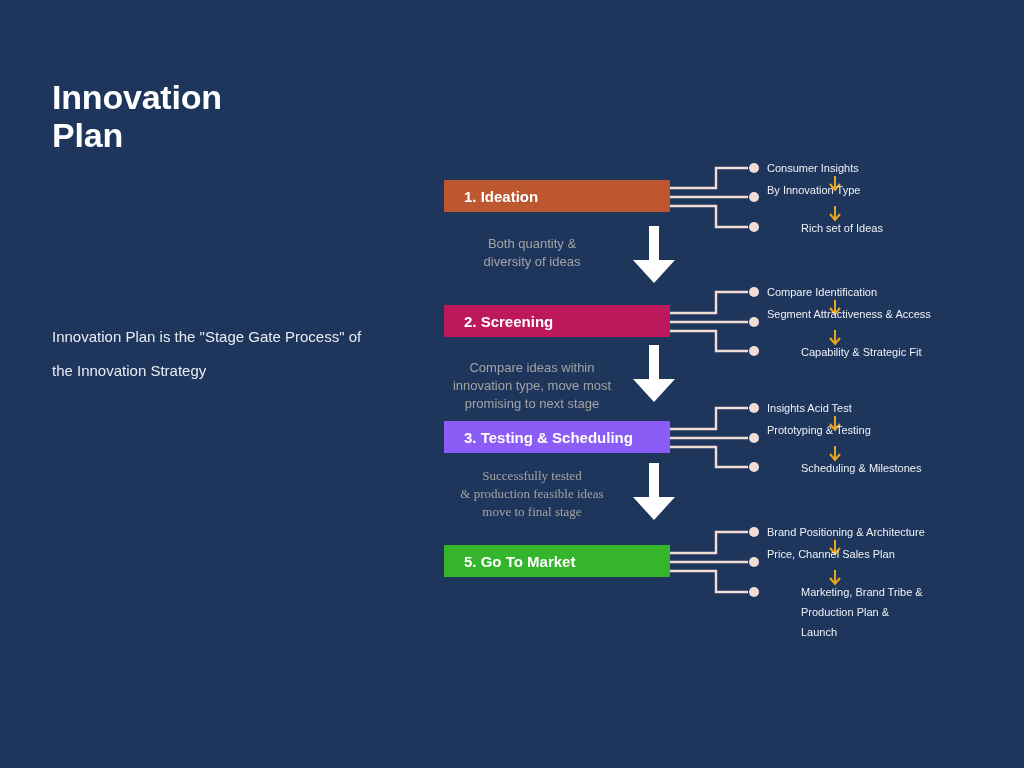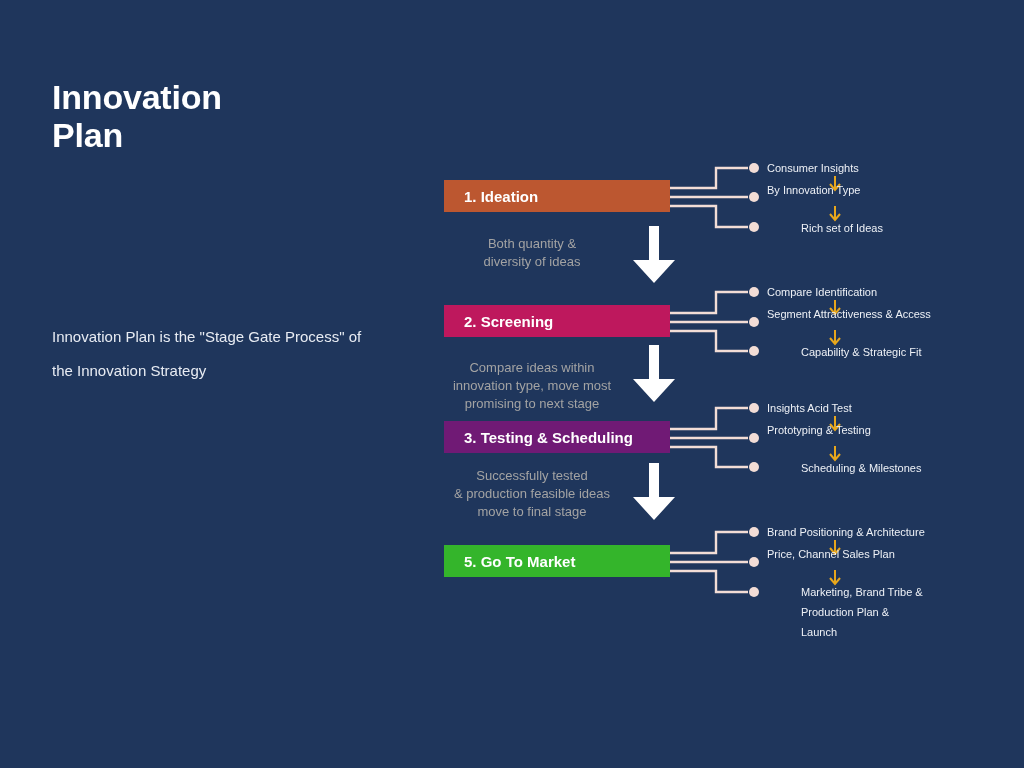--- a/index.html
+++ b/index.html
@@ -55,36 +55,36 @@
     padding-left: 20px;
   }
   .stage-box .stage-label {
     color: #ffffff;
     font-size: 15px;
     font-weight: bold;
     white-space: nowrap;
   }
   #stage-box-0 { top: 180px; background: #bc5730; }
   #stage-box-1 { top: 305px; background: #be185d; }
-  #stage-box-2 { top: 421px; background: #701a75; }
+  #stage-box-2 { top: 421px; background: #8b5cf6; }
   #stage-box-3 { top: 545px; background: #34b52b; }
 
   
   .transition-caption {
     position: absolute;
     width: 200px;
     text-align: center;
     color: #a3a3a3;
     font-size: 13px;
     line-height: 18px;
     white-space: pre-line;
   }
   #transition-caption-0 { left: 432px; top: 235px; }
   #transition-caption-1 { left: 432px; top: 353px; margin-top: 6px; }
-  #transition-caption-2 { left: 432px; top: 467px; }
+  #transition-caption-2 { left: 432px; top: 467px; font-family: Liberation Serif, serif; }
 
   
   .block-arrow {
     position: absolute;
     left: 631px;
     width: 46px;
     height: 58px;
   }
   #block-arrow-0 { top: 226px; }
   #block-arrow-1 { top: 345px; }

